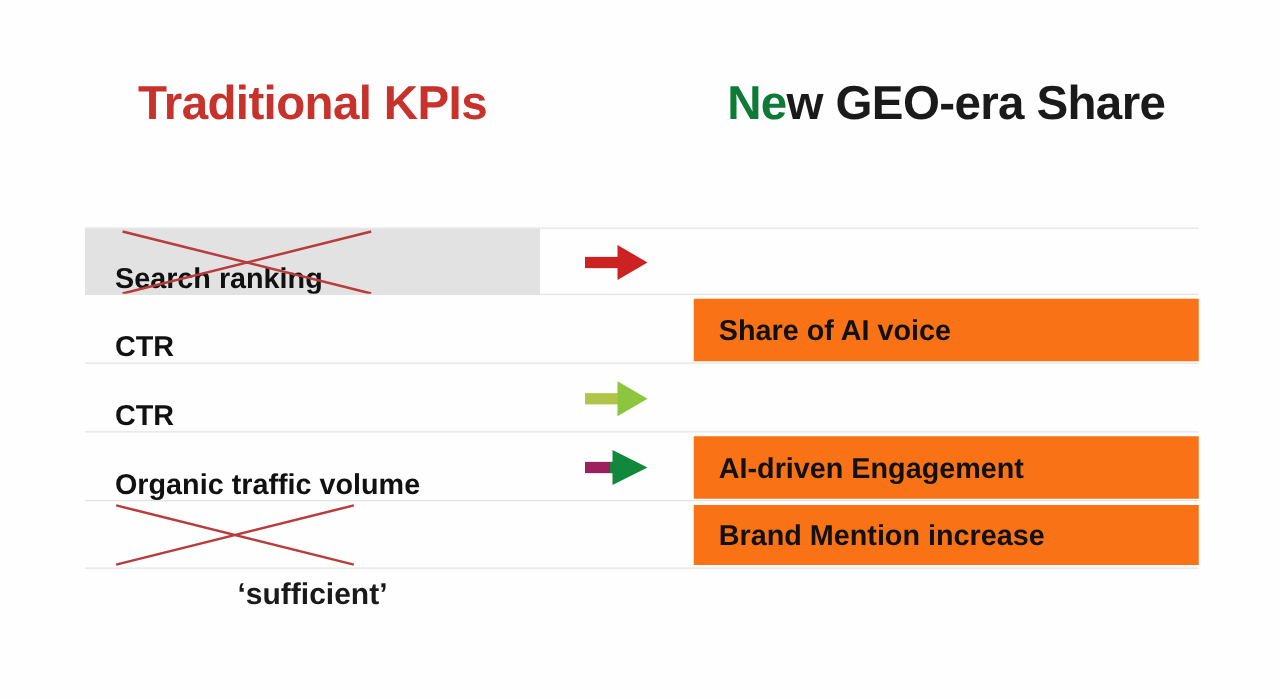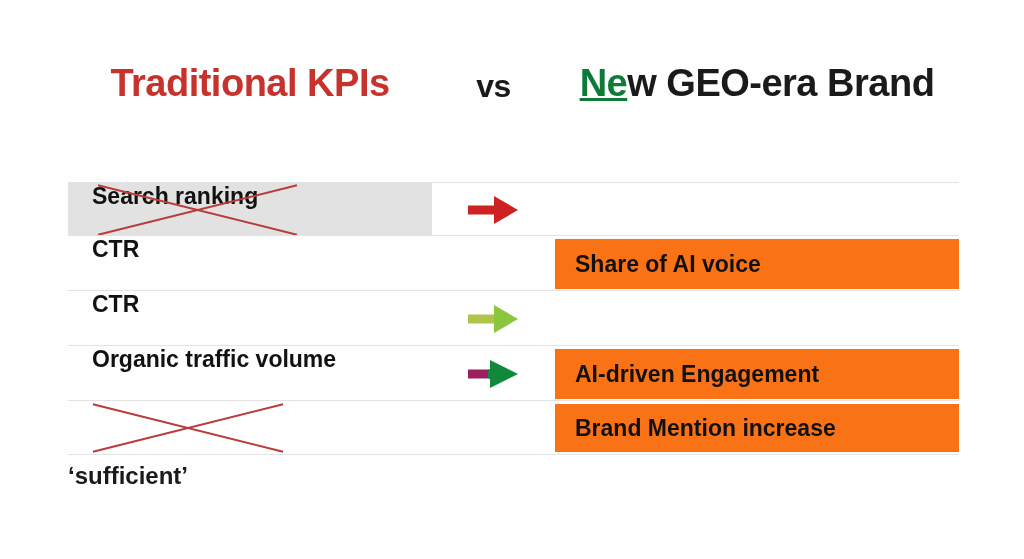--- a/index.html
+++ b/index.html
@@ -59,21 +59,21 @@
     left: 555px;
     top: 0;
     width: 404px;
     text-align: center;
     font-size: 38px;
     font-weight: bold;
     color: #1a1a1a;
     letter-spacing: -0.5px;
     white-space: nowrap;
   }
-  .hdr-right .accent { color: #0e7a38; text-decoration: underline; }
+  .hdr-right .accent { color: #0e7a38; }
 
   
   #table {
     position: absolute;
     left: 68px;
     top: 182px;
     width: 891px;
     height: 271px;
   }
   .row {
@@ -84,21 +84,21 @@
   }
   .row.last { border-bottom: 1px solid #e3e3e3; }
 
   .cell-left {
     position: absolute;
     left: 0;
     top: 0;
     width: 364px;
     height: 100%;
     display: flex;
-    align-items: flex-start;
+    align-items: flex-end;
     padding-left: 24px;
     box-sizing: border-box;
     font-size: 23px;
     font-weight: bold;
     color: #111111;
   }
   .cell-left.shaded { background: #e2e2e2; }
 
   .cell-arrow {
     position: absolute;
@@ -150,20 +150,21 @@
 
   
   .footer {
     position: absolute;
     top: 462px;
     height: 42px;
   }
   .foot-left {
     left: 68px;
     width: 364px;
+    text-align: center;
     font-size: 24px;
     font-weight: bold;
     color: #1a1a1a;
   }
   .foot-right {
     left: 555px;
     width: 404px;
     text-align: center;
     font-size: 24px;
     font-weight: bold;
@@ -171,24 +172,23 @@
   }
 </style>
 </head>
 <body>
 
 <div id="slide">
 
   <div class="header-row">
     <div class="hdr-left">Traditional KPIs</div>
 
-    <div class="hdr-vs">vs</div>
 
     <div class="hdr-right">
-      <span class="accent">Ne</span><span>w GEO-era Brand</span>
+      <span class="accent">Ne</span><span>w GEO-era Share</span>
     </div>
   </div>
 
   <div id="table">
 
     <div class="row" style="top:0px;height:53px;">
       <div class="cell-left shaded">
         <span>Search ranking</span>
       </div>
       <div class="xmark" style="left:27px;top:0px;width:205px;height:51px;">

